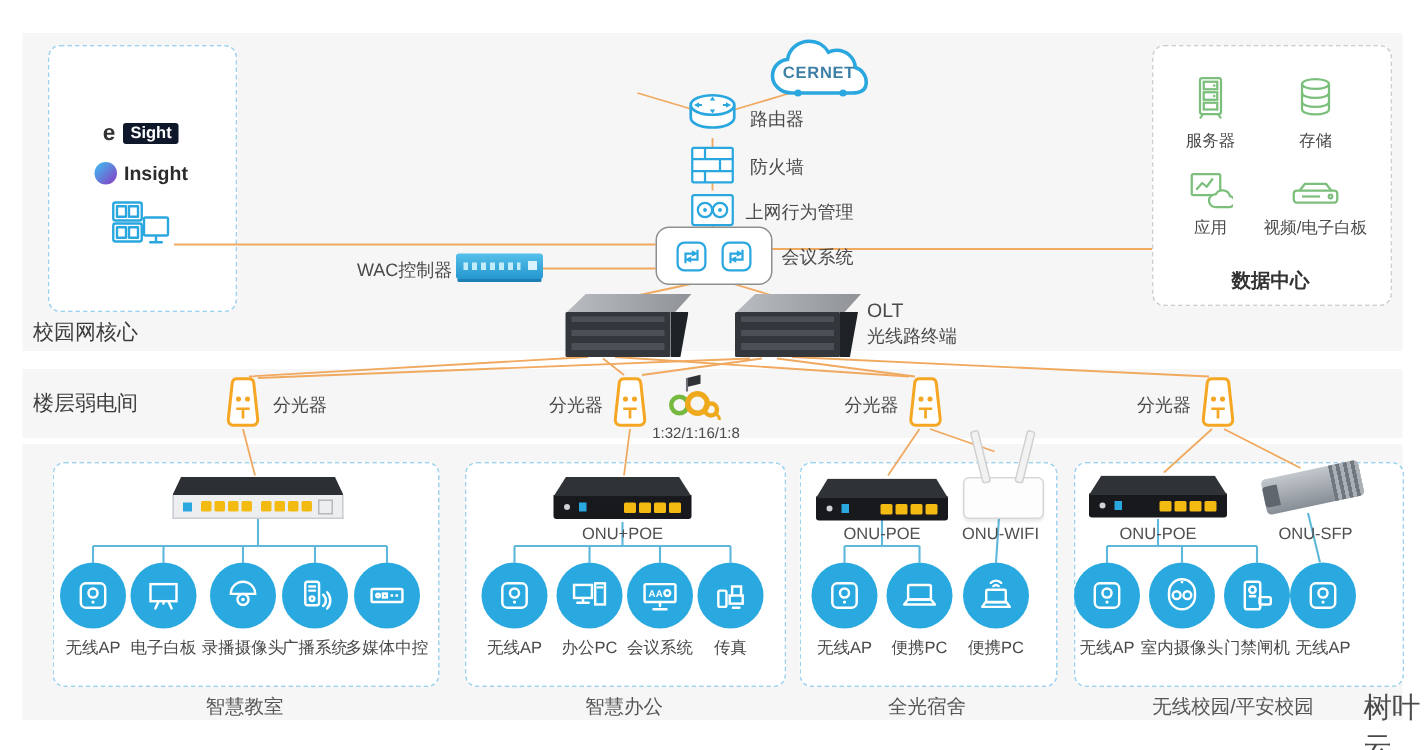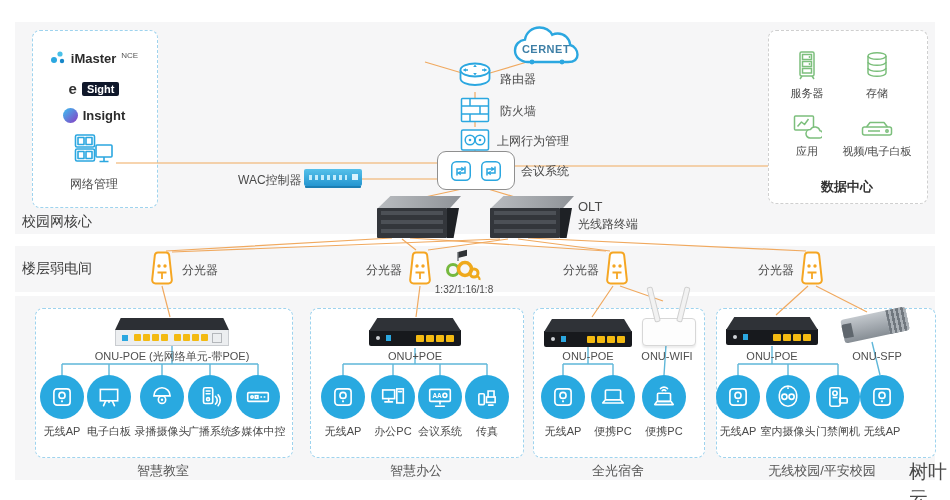--- a/index.html
+++ b/index.html
@@ -113,29 +113,20 @@
     </g>
     <g stroke="#5FB7D9" stroke-width="1.4" fill="none">
       <path d="M172 346 V364 M62 364 H258 M62 364 V375 M109 364 V375 M162 364 V375 M210 364 V375 M258 364 V375"></path>
       <path d="M415 348 V364 M343 364 H487 M343 364 V375 M393 364 V375 M440 364 V375 M487 364 V375"></path>
       <path d="M588 346 V364 M563 364 H613 M563 364 V375 M613 364 V375 M666 345 L664 375"></path>
       <path d="M772 346 V364 M738 364 H838 M738 364 V375 M788 364 V375 M838 364 V375 M872 342 L880 375"></path>
     </g>
   </svg>
 
   <div class="abs z3" style="left:32px;top:30px;width:124px;height:176px">
-    <div class="mgmt-row" style="top:20px">
-      <svg width="16" height="16" viewBox="0 0 16 16">
-        <circle cx="4" cy="10" r="3" fill="#2BA7E0"></circle>
-          <circle cx="10" cy="4" r="2.6" fill="#49C0E8"></circle>
-          <circle cx="12" cy="11" r="2.2" fill="#1787C9"></circle>
-      </svg>
-      <span class="imaster-txt">iMaster</span>
-      <span class="imaster-sub">NCE</span>
-    </div>
     <div class="mgmt-row" style="top:50px">
       <span class="esight-e">e</span>
       <span class="esight-box">Sight</span>
     </div>
     <div class="mgmt-row" style="top:78px">
       <span class="insight-dot"></span>
       <span class="insight-txt">Insight</span>
     </div>
     <div class="mgmt-row" style="top:102px">
       <svg width="42" height="36" viewBox="0 0 42 36">
@@ -143,23 +134,20 @@
           <rect x="2.5" y="3" width="19" height="12" rx="1.5"></rect>
             <rect x="5" y="5.5" width="6" height="7"></rect>
             <rect x="13" y="5.5" width="6" height="7"></rect>
           <rect x="2.5" y="17" width="19" height="12" rx="1.5"></rect>
             <rect x="5" y="19.5" width="6" height="7"></rect>
             <rect x="13" y="19.5" width="6" height="7"></rect>
           <rect x="23" y="13" width="16" height="12" rx="1"></rect>
             <path d="M31 25 v4 M26.5 29.5 h9"></path>
         </g>
       </svg>
-    </div>
-    <div class="mgmt-row" style="top:146px">
-      <span class="lbl" style="position:static">网络管理</span>
     </div>
   </div>
 
   <div class="cloud" style="left:510px;top:24px;width:72px;height:46px">
     <svg width="72" height="44" viewBox="0 0 72 44">
       <path d="M18 38 C10.5 38 5 32.8 5 26.5 C5 20.8 9.3 16.3 15 15.6 C16 8.6 22.2 3.5 29.5 3.5 C35 3.5 39.8 6.4 42.3 10.8 C43.9 10 45.8 9.5 47.8 9.5 C54.4 9.5 59.8 14.6 60.2 21 C64.5 22.3 67.5 26.2 67.5 30.8 C67.5 36.4 62.9 38 58 38 Z" fill="#fff" stroke="#2BA7E0" stroke-width="2.4"></path>
       <circle cx="22" cy="38" r="2.4" fill="#2BA7E0"></circle>
         <circle cx="52" cy="38" r="2.4" fill="#2BA7E0"></circle>
     </svg>
     <div class="txt">CERNET</div>
@@ -359,21 +347,20 @@
         </div>
       <div class="grp">
           <div class="p-y"></div>
           <div class="p-y"></div>
           <div class="p-y"></div>
           <div class="p-y"></div>
         </div>
       <div class="sq"></div>
     </div>
   </div>
-  <div class="lbl ctr onu-lbl" style="left:172px;top:349px">ONU-POE (光网络单元-带POE)</div>
 
   <div class="circle" style="left:40px;top:375px">
     <svg width="26" height="26" viewBox="0 0 24 24">
         <g stroke="#fff" stroke-width="1.5" fill="none">
           <rect x="4.5" y="4.5" width="15" height="15" rx="3"></rect>
           <circle cx="12" cy="10.5" r="2.8"></circle>
         </g>
         <circle cx="12" cy="16" r="1" fill="#fff"></circle>
       </svg>
   </div>

